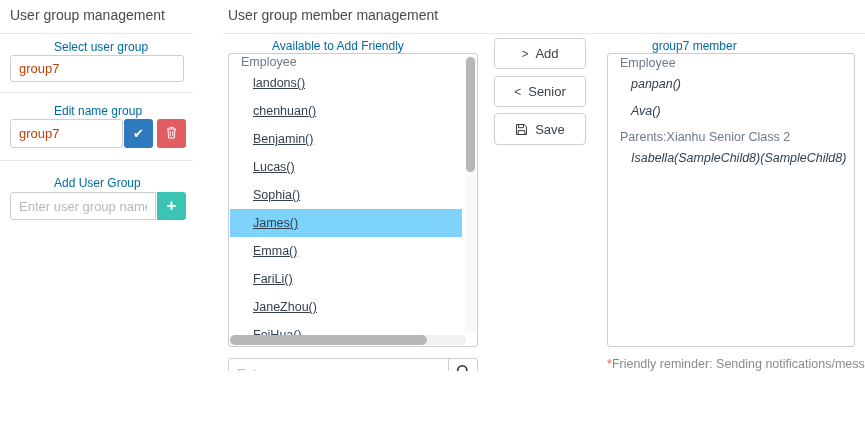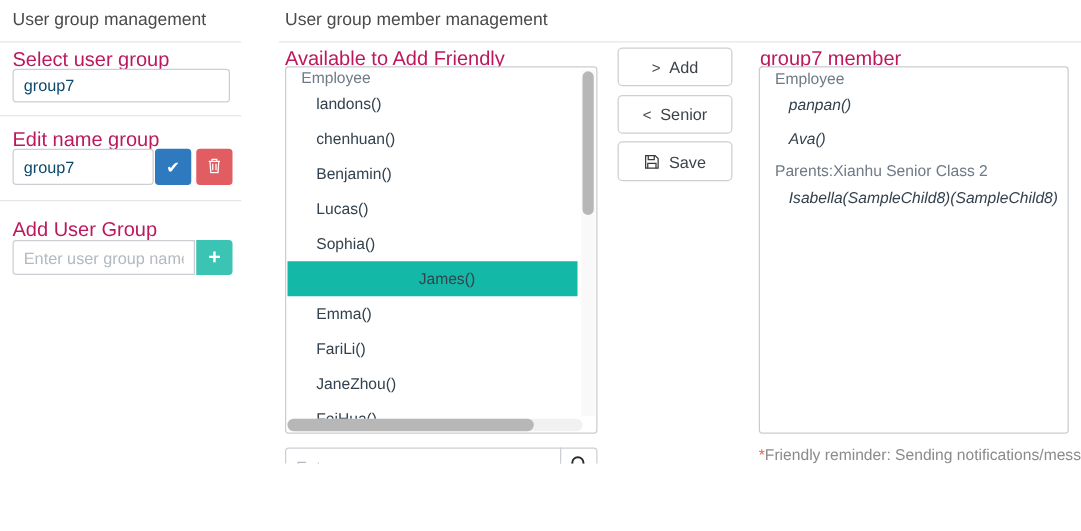--- a/index.html
+++ b/index.html
@@ -2,45 +2,45 @@
 <html><head>
 <meta charset="utf-8">
 <style>
   * { box-sizing: border-box; margin: 0; padding: 0; }
   html,body { background:#fff; }
   body { font-family: "Liberation Sans", sans-serif; }
   .screen { position: relative; width: 865px; height: 371px; background:#fff; overflow: hidden; }
   .abs { position: absolute; }
 
   .panel-title { font-size: 14px; color: #4a4a4a; white-space: nowrap; }
-  .field-label { font-size: 16px; color: #be185d; white-space: nowrap; }
+  .field-label { font-size: 12px; color: #0369a1; white-space: nowrap; margin-left: 44px; }
   .divider { height: 1px; background: #e4e6e8; }
 
   .txt-input {
     border: 1px solid #cbcfd3; border-radius: 3px; background: #fff;
-    font-family: inherit; font-size: 13px; color: #0c4a6e; padding: 0 8px; outline: none;
+    font-family: inherit; font-size: 13px; color: #c2410c; padding: 0 8px; outline: none;
   }
   .txt-input::placeholder { color: #b3b9bf; }
 
   .icon-btn {
     display: flex; align-items: center; justify-content: center;
     border: none; border-radius: 3px; color: #fff; cursor: pointer; font-family: inherit;
   }
   .btn-check { background: #2f79bf; font-size: 13px; }
   .btn-trash { background: #e15d62; }
   .btn-plus  { background: #3bc3b3; font-size: 17px; font-weight: bold; border-radius: 0 3px 3px 0; }
 
   .listbox {
     border: 1px solid #c9cdd1; border-radius: 3px; background: #fff; overflow: hidden;
   }
   .lb-row { white-space: nowrap; }
   .lb-row.header { font-size: 12.5px; color: #6e7a87; padding-left: 12px; height: 15px; line-height: 16px; }
   .lb-row.item { font-size: 12.5px; color: #33424e; height: 28px; line-height: 28px; padding-left: 23px; cursor: default; }
-  .listbox-left .lb-row.item { margin: 0 15px 0 1px; }
-  .lb-row.item.selected { background: #14b8a6; text-align: center; }
+  .listbox-left .lb-row.item { margin: 0 15px 0 1px; text-decoration: underline; }
+  .lb-row.item.selected { background: #7dd3fc; }
   .listbox-right .lb-row.header { height: 17px; line-height: 18px; }
   .listbox-right .lb-row.item { height: 27px; line-height: 27px; font-style: italic; }
   .listbox-right .lb-row.header:not(:first-of-type) { margin-top: 3px; }
 
   .vscroll-track { position: absolute; top: 2px; right: 1px; bottom: 13px; width: 11px; background: #f9f9f9; }
   .vscroll-thumb { position: absolute; top: 1px; right: 1px; width: 9px; height: 115px; background: #b7b7b7; border-radius: 5px; }
   .hscroll-track { position: absolute; left: 1px; bottom: 1px; height: 10px; width: 236px; background: #f1f1f1; border-radius: 5px; }
   .hscroll-thumb { position: absolute; left: 0; top: 0; height: 10px; width: 197px; background: #b7b7b7; border-radius: 5px; }
 
   .action-btn {

